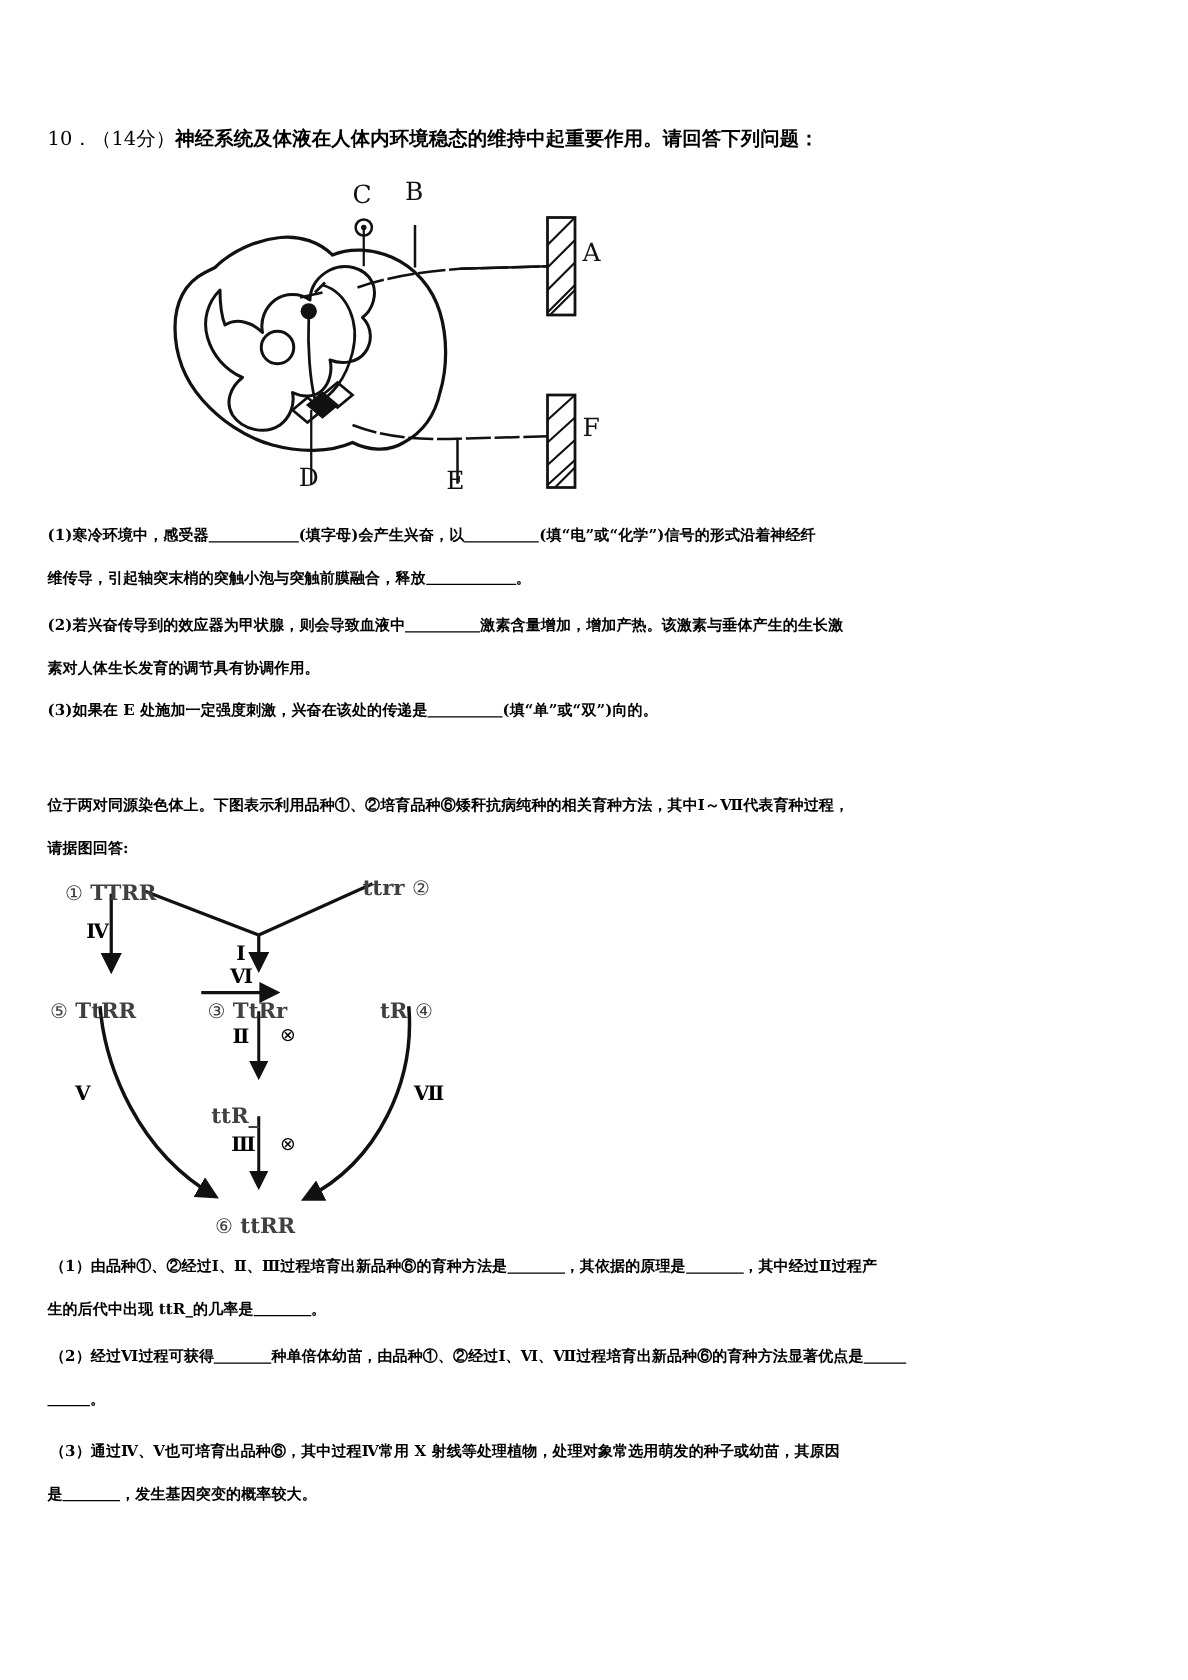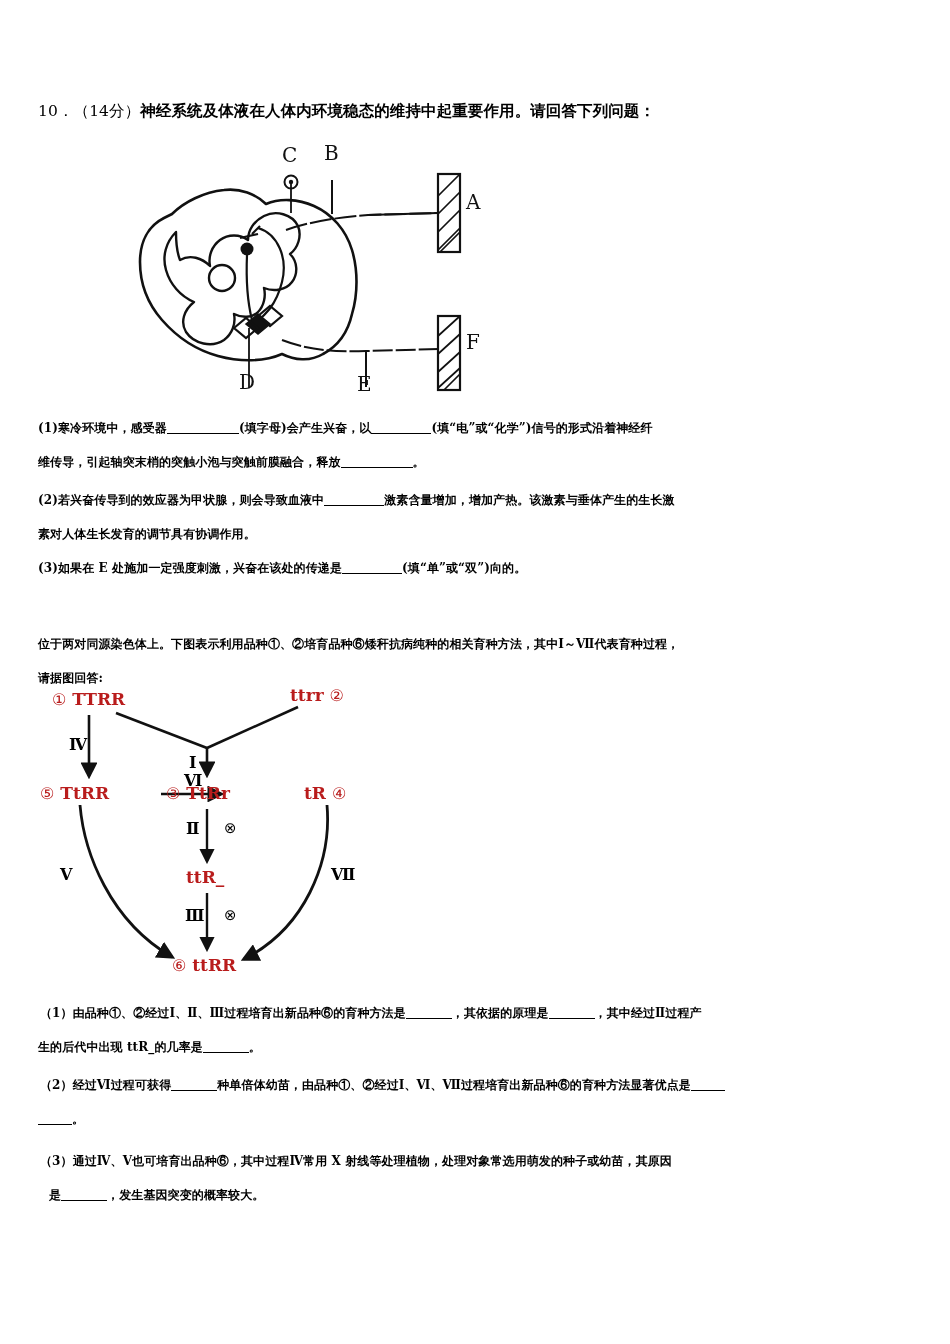--- a/index.html
+++ b/index.html
@@ -74,21 +74,22 @@
     width: 370px;
     height: 300px;
   }
   #fig-breed svg { display: block; }
   .gnode {
     position: absolute;
     font-family: "DejaVu Serif", "Liberation Serif", serif;
     font-size: 17px;
     font-weight: 700;
     white-space: nowrap;
-    color: #b91c1c;
+    color: #404040;
+    margin-top: 16px;
   }
   .gnum {
     font-size: 16px;
     font-weight: 400;
   }
   .groman {
     position: absolute;
     font-family: "DejaVu Serif", "Liberation Serif", serif;
     font-size: 16px;
     font-weight: 700;
@@ -285,21 +286,21 @@
     <div class="gnode" style="left:124px; top:90px;">
       <span class="gnum">③</span>
       <span>TtRr</span>
     </div>
 
     <div class="gnode" style="left:262px; top:90px;">
       <span>tR</span>
       <span class="gnum">④</span>
     </div>
 
-    <div class="gnode" style="left:144px; top:174px;">
+    <div class="gnode" style="left:127px; top:174px;">
       <span>ttR_</span>
     </div>
 
     <div class="gnode" style="left:130px; top:262px;">
       <span class="gnum">⑥</span>
       <span>ttRR</span>
     </div>
 
     <div class="groman" style="left:27px; top:42px;">Ⅳ</div>
     <div class="groman" style="left:147px; top:60px;">Ⅰ</div>
@@ -322,17 +323,17 @@
   <div class="qline" style="left:40px; top:1079px;">
     <span>（2）经过Ⅵ过程可获得</span><span class="blank b-sm"></span><span>种单倍体幼苗，由品种①、②经过Ⅰ、Ⅵ、Ⅶ过程培育出新品种⑥的育种方法显著优点是</span><span class="blank b-xs"></span>
   </div>
   <div class="qline" style="left:38px; top:1113px;">
     <span class="blank b-xs"></span><span>。</span>
   </div>
 
   <div class="qline" style="left:40px; top:1155px;">
     <span>（3）通过Ⅳ、Ⅴ也可培育出品种⑥，其中过程Ⅳ常用 X 射线等处理植物，处理对象常选用萌发的种子或幼苗，其原因</span>
   </div>
-  <div class="qline" style="left:38px; top:1189px;margin-left:11px;">
+  <div class="qline" style="left:38px; top:1189px;">
     <span>是</span><span class="blank b-sm"></span><span>，发生基因突变的概率较大。</span>
   </div>
 
 </div>
 
 </body></html>

